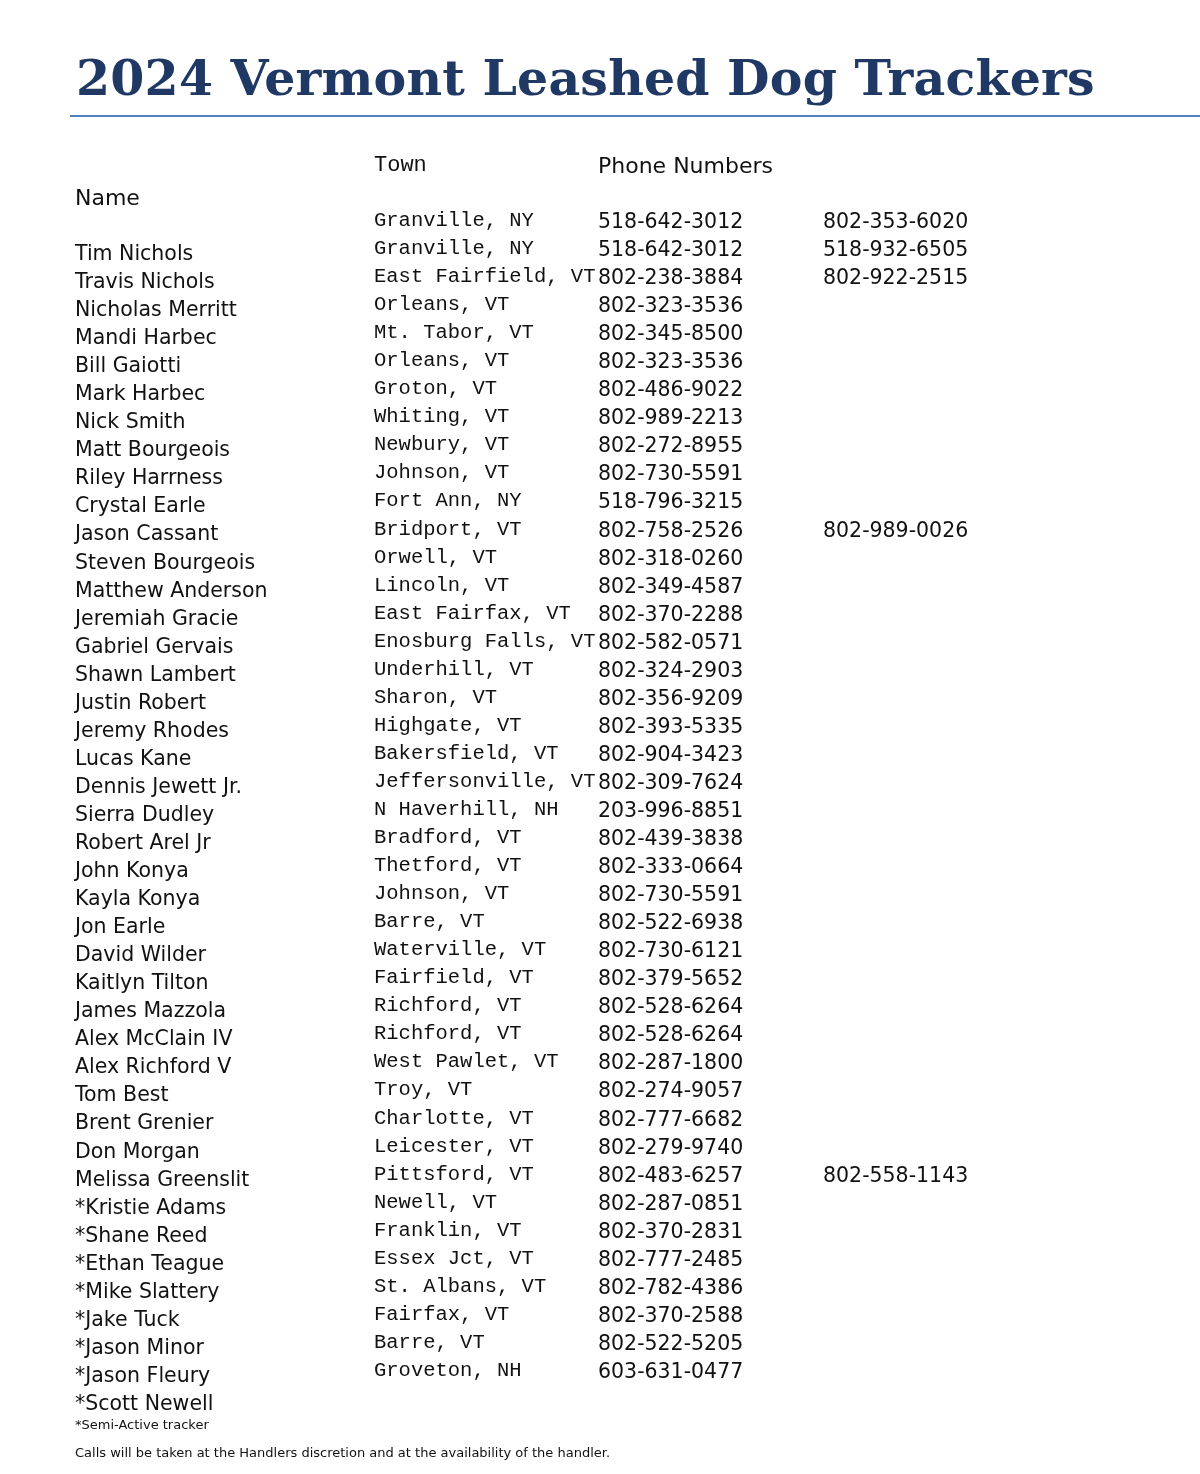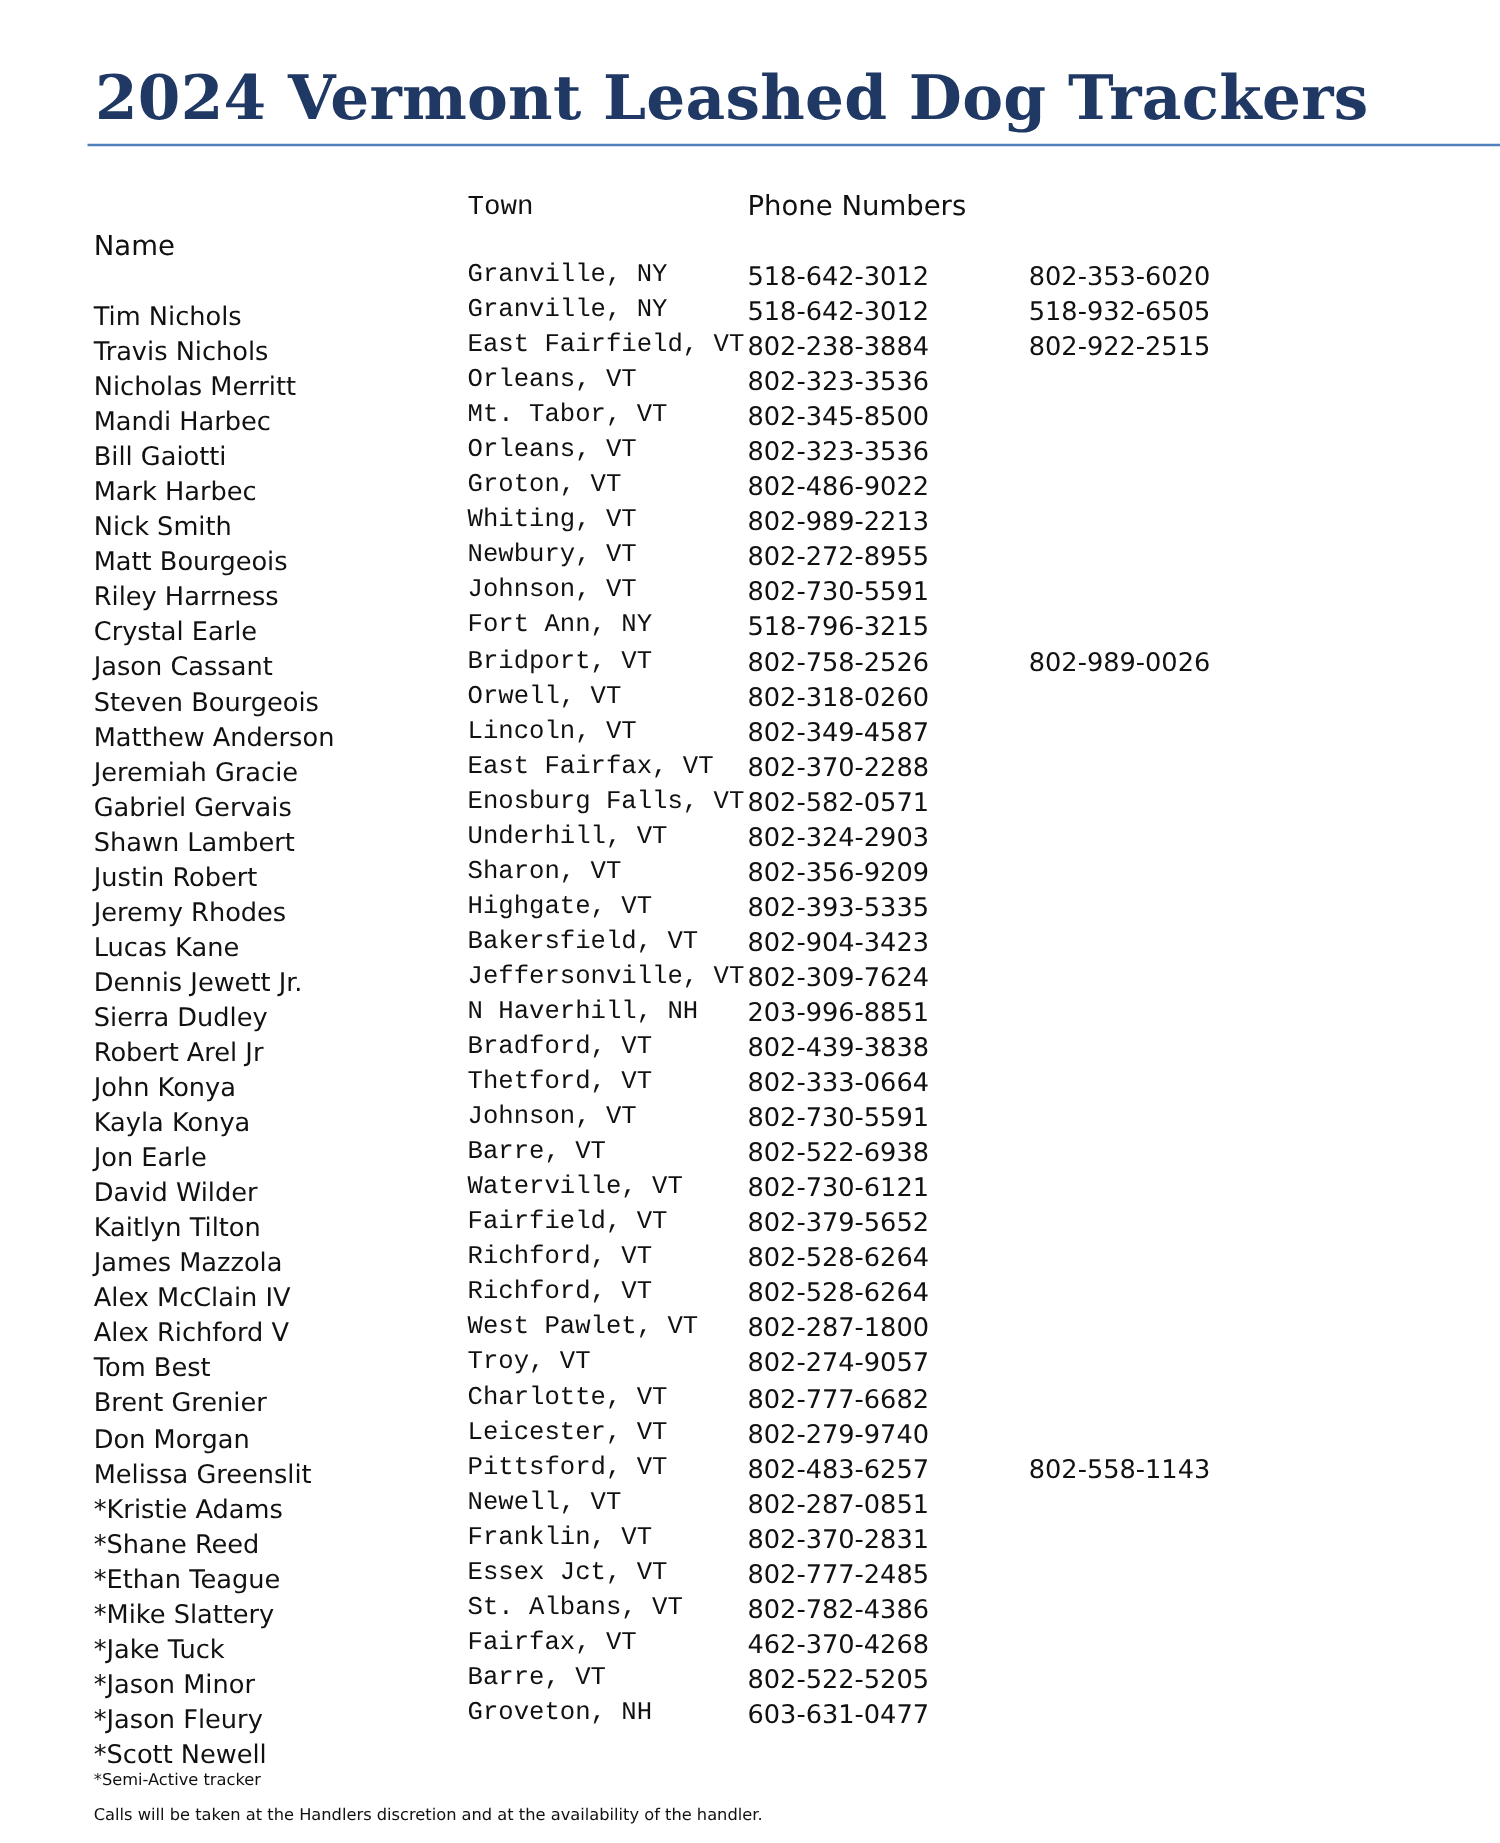--- a/index.html
+++ b/index.html
@@ -317,21 +317,21 @@
     </div>
     <div class="row">
       <span class="col c-name">*Jake Tuck</span>
       <span class="col c-town">St. Albans, VT</span>
       <span class="col c-p1">802-782-4386</span>
       <span class="col c-p2"></span>
     </div>
     <div class="row">
       <span class="col c-name">*Jason Minor</span>
       <span class="col c-town">Fairfax, VT</span>
-      <span class="col c-p1">462-370-4268</span>
+      <span class="col c-p1">802-370-2588</span>
       <span class="col c-p2"></span>
     </div>
     <div class="row">
       <span class="col c-name">*Jason Fleury</span>
       <span class="col c-town">Barre, VT</span>
       <span class="col c-p1">802-522-5205</span>
       <span class="col c-p2"></span>
     </div>
     <div class="row">
       <span class="col c-name">*Scott Newell</span>

